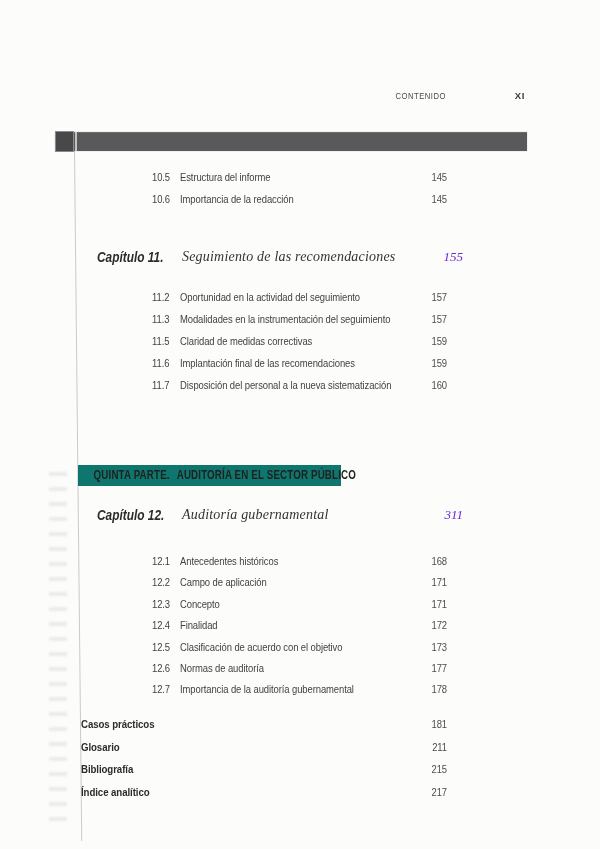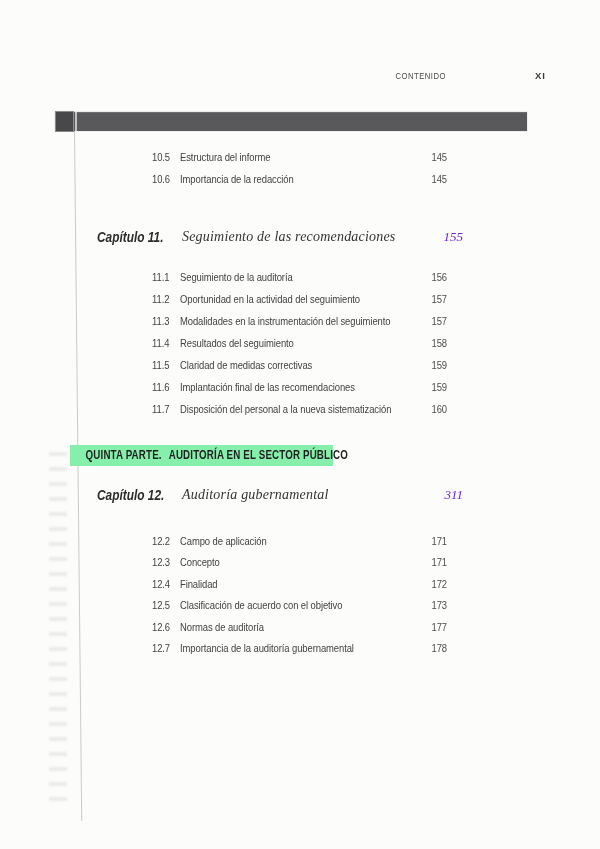--- a/index.html
+++ b/index.html
@@ -4,32 +4,32 @@
 <style>
   html, body { margin: 0; padding: 0; }
   body {
     width: 600px; height: 849px;
     background: #fcfcfa;
     position: relative;
     overflow: hidden;
     font-family: "Liberation Sans", sans-serif;
     color: #3d3d3d;
   }
-  .page { position: absolute; inset: 0; }
+  .page { position: absolute; inset: 0; margin-top: 20px; }
 
   
   .running-title {
     position: absolute; top: 71px; left: 380px; width: 66px;
     text-align: right; font-size: 9px; letter-spacing: 0.6px;
     color: #4a4a4a; transform: scaleX(.85); transform-origin: 100% 50%;
     white-space: nowrap;
   }
   .folio {
-    position: absolute; top: 70px; left: 535px; width: 24px;
-    text-align: left; font-size: 9.5px; font-weight: bold;
+    position: absolute; top: 70px; left: 508px; width: 24px;
+    text-align: center; font-size: 9.5px; font-weight: bold;
     letter-spacing: 0.8px; color: #3a3a3a;
   }
 
   
   .top-rule {
     position: absolute; left: 55px; top: 112px; width: 472px; height: 19px;
     background: #59595b;
     box-shadow: inset 0 1px 0 rgba(255,255,255,.12), 0 0 1px rgba(60,60,60,.4);
   }
   .top-rule::before {
@@ -86,22 +86,22 @@
     position: absolute; left: 166px; font-family: "Liberation Serif", serif;
     font-size: 14px; color: #333; letter-spacing: 0.2px; white-space: nowrap;
   }
   .chapter-page {
     position: absolute; left: 395px; width: 52px; text-align: right;
     font-family: "Liberation Serif", serif; font-size: 13px; color: #6d28d9;
   }
 
   
   .part-box {
-    position: absolute; left: 70px; top: 445px; width: 263px; height: 21px;
-    background: #86efac; line-height: 21px;
+    position: absolute; left: 78px; top: 445px; width: 263px; height: 21px;
+    background: #0f766e; line-height: 21px;
   }
   .part-inner {
     display: flex; gap: 9px; padding-left: 20px; white-space: nowrap;
     transform: scaleX(.78); transform-origin: 0 50%;
   }
   .part-label, .part-title {
     font-weight: bold; font-size: 12.5px; color: #1f1f1f; letter-spacing: 0.2px;
   }
 
   
@@ -136,38 +136,28 @@
   </div>
 
   <div class="chapter ch11">
     <span class="chapter-label">Capítulo 11.</span>
     <span class="chapter-title">Seguimiento de las recomendaciones</span>
     <span class="chapter-page">155</span>
   </div>
 
   <div class="block b11">
     <div class="row">
-      <span class="num">11.1</span>
-      <span class="title">Seguimiento de la auditoría</span>
-      <span class="pagenum">156</span>
-    </div>
-    <div class="row">
       <span class="num">11.2</span>
       <span class="title">Oportunidad en la actividad del seguimiento</span>
       <span class="pagenum">157</span>
     </div>
     <div class="row">
       <span class="num">11.3</span>
       <span class="title">Modalidades en la instrumentación del seguimiento</span>
       <span class="pagenum">157</span>
-    </div>
-    <div class="row">
-      <span class="num">11.4</span>
-      <span class="title">Resultados del seguimiento</span>
-      <span class="pagenum">158</span>
     </div>
     <div class="row">
       <span class="num">11.5</span>
       <span class="title">Claridad de medidas correctivas</span>
       <span class="pagenum">159</span>
     </div>
     <div class="row">
       <span class="num">11.6</span>
       <span class="title">Implantación final de las recomendaciones</span>
       <span class="pagenum">159</span>
@@ -187,20 +177,25 @@
   </div>
 
   <div class="chapter ch12">
     <span class="chapter-label">Capítulo 12.</span>
     <span class="chapter-title">Auditoría gubernamental</span>
     <span class="chapter-page">311</span>
   </div>
 
   <div class="block b12">
     <div class="row">
+      <span class="num">12.1</span>
+      <span class="title">Antecedentes históricos</span>
+      <span class="pagenum">168</span>
+    </div>
+    <div class="row">
       <span class="num">12.2</span>
       <span class="title">Campo de aplicación</span>
       <span class="pagenum">171</span>
     </div>
     <div class="row">
       <span class="num">12.3</span>
       <span class="title">Concepto</span>
       <span class="pagenum">171</span>
     </div>
     <div class="row">
@@ -218,14 +213,32 @@
       <span class="title">Normas de auditoría</span>
       <span class="pagenum">177</span>
     </div>
     <div class="row">
       <span class="num">12.7</span>
       <span class="title">Importancia de la auditoría gubernamental</span>
       <span class="pagenum">178</span>
     </div>
   </div>
 
+  <div class="block bback">
+    <div class="row">
+      <span class="bm-title">Casos prácticos</span>
+      <span class="pagenum">181</span>
+    </div>
+    <div class="row">
+      <span class="bm-title">Glosario</span>
+      <span class="pagenum">211</span>
+    </div>
+    <div class="row">
+      <span class="bm-title">Bibliografía</span>
+      <span class="pagenum">215</span>
+    </div>
+    <div class="row">
+      <span class="bm-title">Índice analítico</span>
+      <span class="pagenum">217</span>
+    </div>
+  </div>
 
 </div>
 
 </body></html>

